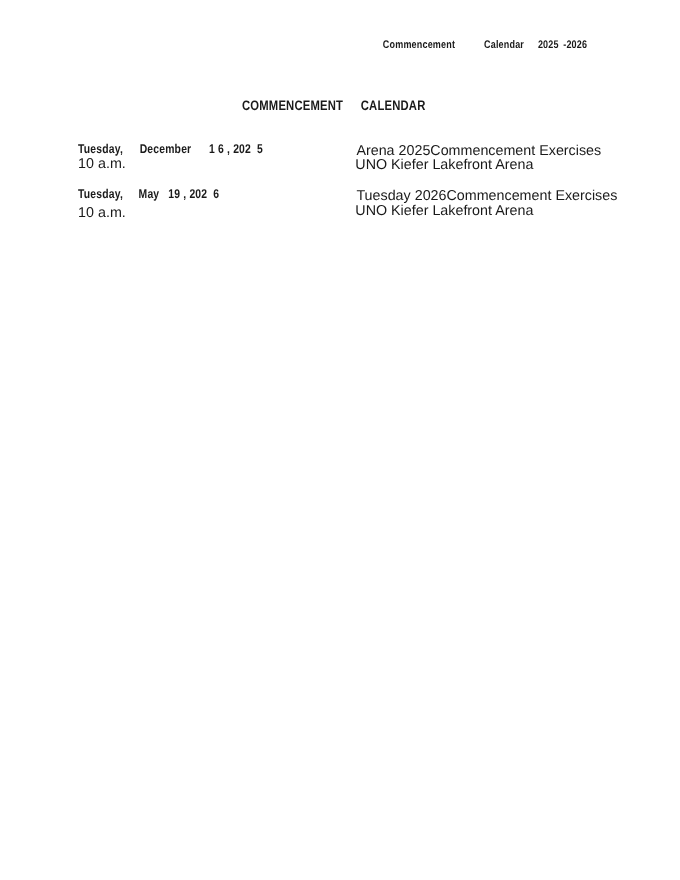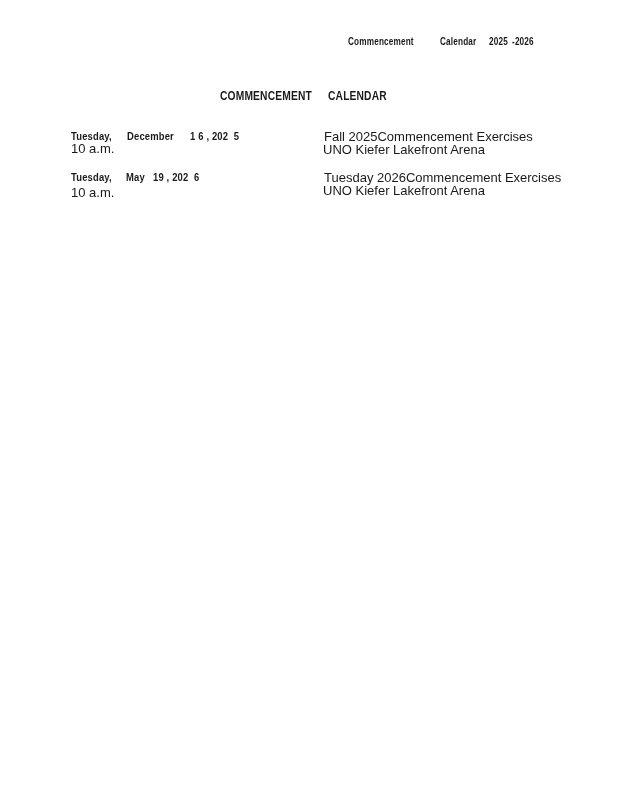--- a/index.html
+++ b/index.html
@@ -45,21 +45,21 @@
   <div>
     <span class="t cond fs-title" style="left:220px; top:90px;">COMMENCEMENT</span>
     <span class="t cond fs-title" style="left:328px; top:90px;">CALENDAR</span>
   </div>
 
   <div>
     <span class="t cond fs-date" style="left:71px; top:131px;">Tuesday,</span>
     <span class="t cond fs-date" style="left:127px; top:131px;">December</span>
     <span class="t cond fs-date" style="left:190px; top:131px;">1 6 , 202  5</span>
     <span class="t fs-reg" style="left:71px; top:142px;">10 a.m.</span>
-    <span class="t fs-reg" style="left:324px; top:130px;">Fall 2025Commencement Exercises</span>
+    <span class="t fs-reg" style="left:324px; top:130px;">Arena 2025Commencement Exercises</span>
     <span class="t fs-reg" style="left:323px; top:143px;">UNO Kiefer Lakefront Arena</span>
   </div>
 
   <div>
     <span class="t cond fs-date" style="left:71px; top:172px;">Tuesday,</span>
     <span class="t cond fs-date" style="left:126px; top:172px;">May</span>
     <span class="t cond fs-date" style="left:153px; top:172px;">19 , 202  6</span>
     <span class="t fs-reg" style="left:71px; top:186px;">10 a.m.</span>
     <span class="t fs-reg" style="left:324px; top:171px;">Tuesday 2026Commencement Exercises</span>
     <span class="t fs-reg" style="left:323px; top:184px;">UNO Kiefer Lakefront Arena</span>

